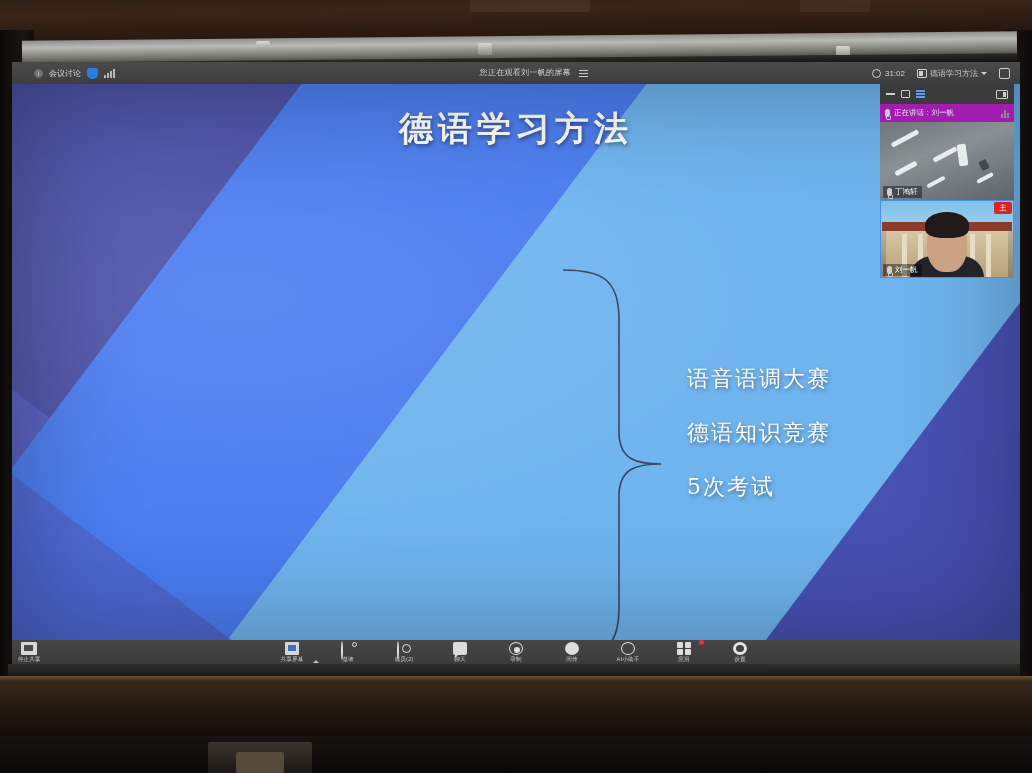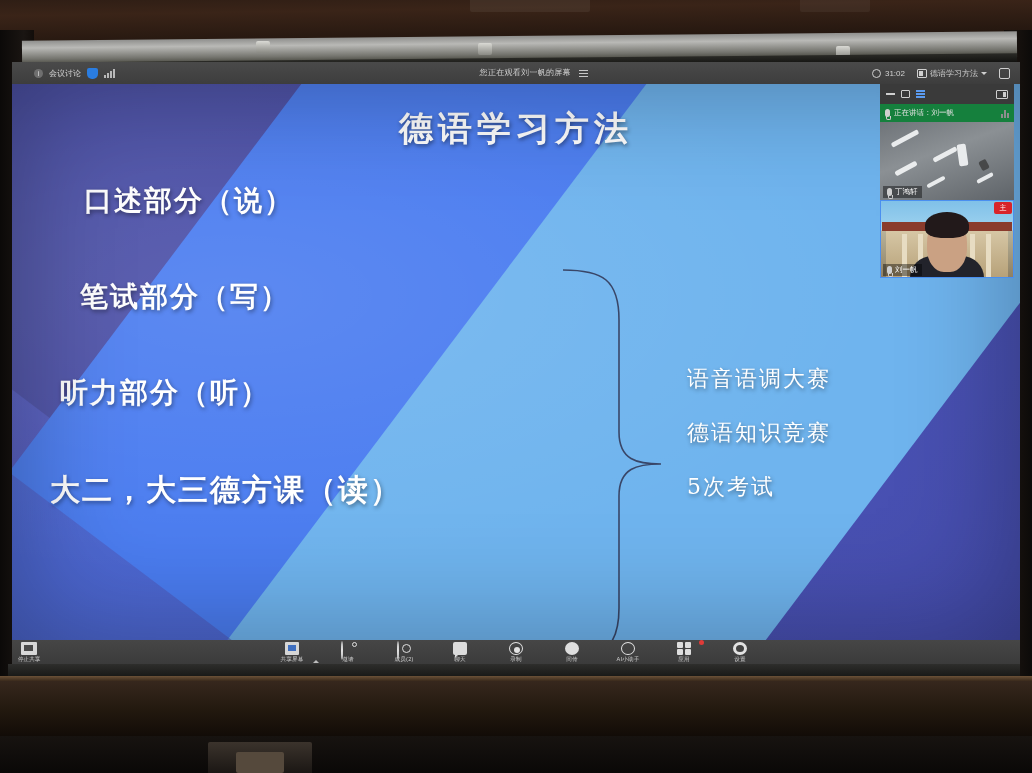--- a/index.html
+++ b/index.html
@@ -141,21 +141,21 @@
   .vidpanel{position:absolute; right:6px; top:22px; width:134px; }
   .vid-ctrl{height:20px;background:#3a3a3a;display:flex;align-items:center;
     gap:6px;padding:0 6px;}
   .vc-min{width:9px;height:2px;background:#cfcfcf}
   .vc-box{width:9px;height:8px;border:1.3px solid #cfcfcf;border-radius:1px}
   .vc-grid{width:9px}
   .vc-grid b{display:block;height:1.6px;background:#5b9bf0;margin:1.4px 0}
   .vc-right{margin-left:auto;width:12px;height:9px;border:1.2px solid #cfcfcf;border-radius:1px;position:relative}
   .vc-right:after{content:"";position:absolute;right:1px;top:1px;bottom:1px;width:3px;background:#cfcfcf}
 
-  .speaking-bar{height:18px;background:#15803d;display:flex;align-items:center;
+  .speaking-bar{height:18px;background:#a21caf;display:flex;align-items:center;
     gap:4px;padding:0 5px;color:#e0e0e0;font-size:7.5px;}
   .mic{width:5px;height:8px;background:#d0d0d0;border-radius:2.5px;position:relative}
   .mic:after{content:"";position:absolute;left:1px;bottom:-3px;width:3px;height:3px;border-bottom:1px solid #d0d0d0;border-left:1px solid #d0d0d0;border-right:1px solid #d0d0d0;border-radius:0 0 2px 2px}
   .wave{margin-left:auto;display:flex;gap:1px;align-items:flex-end;height:9px}
   .wave i{width:2px;background:#8d8d8d;display:block}
   .wave i:nth-child(1){height:4px}.wave i:nth-child(2){height:8px}.wave i:nth-child(3){height:5px}
 
   .tile{position:relative;height:78px;overflow:hidden;}
   .tile1{background:linear-gradient(160deg,#6f7479 0%,#8b9094 40%,#5e6368 100%);}
   .ceil-light{position:absolute;background:#f2f4f5;border-radius:2px;transform:rotate(-28deg);opacity:.92}
@@ -275,26 +275,20 @@
     <div class="slide">
       <div class="slide-bg-grad"></div>
       <div class="band band3"></div>
       <div class="band band1"></div>
       <div class="band band2"></div>
       <div class="band band4"></div>
       <div class="sheen"></div>
 
       <div class="slide-title">德语学习方法</div>
 
-      <div class="left-col">
-        <div class="li indent1">口述部分（说）</div>
-        <div class="li indent2">笔试部分（写）</div>
-        <div class="li indent3">听力部分（听）</div>
-        <div class="li indent4">大二，大三德方课（读）</div>
-      </div>
 
       <svg class="brace" viewBox="0 0 110 400">
         <path d="M6 6 C 46 6, 62 16, 62 56 L62 168 C62 196, 80 200, 104 200
                  C80 200, 62 204, 62 232 L62 344 C62 384, 46 394, 6 394" fill="none" stroke="#2f3350" stroke-width="1.6" opacity=".85"></path>
       </svg>
 
       <div class="right-col">
         <div class="ri bold">语音语调大赛</div>
         <div class="ri bold">德语知识竞赛</div>
         <div class="ri">5次考试</div>

